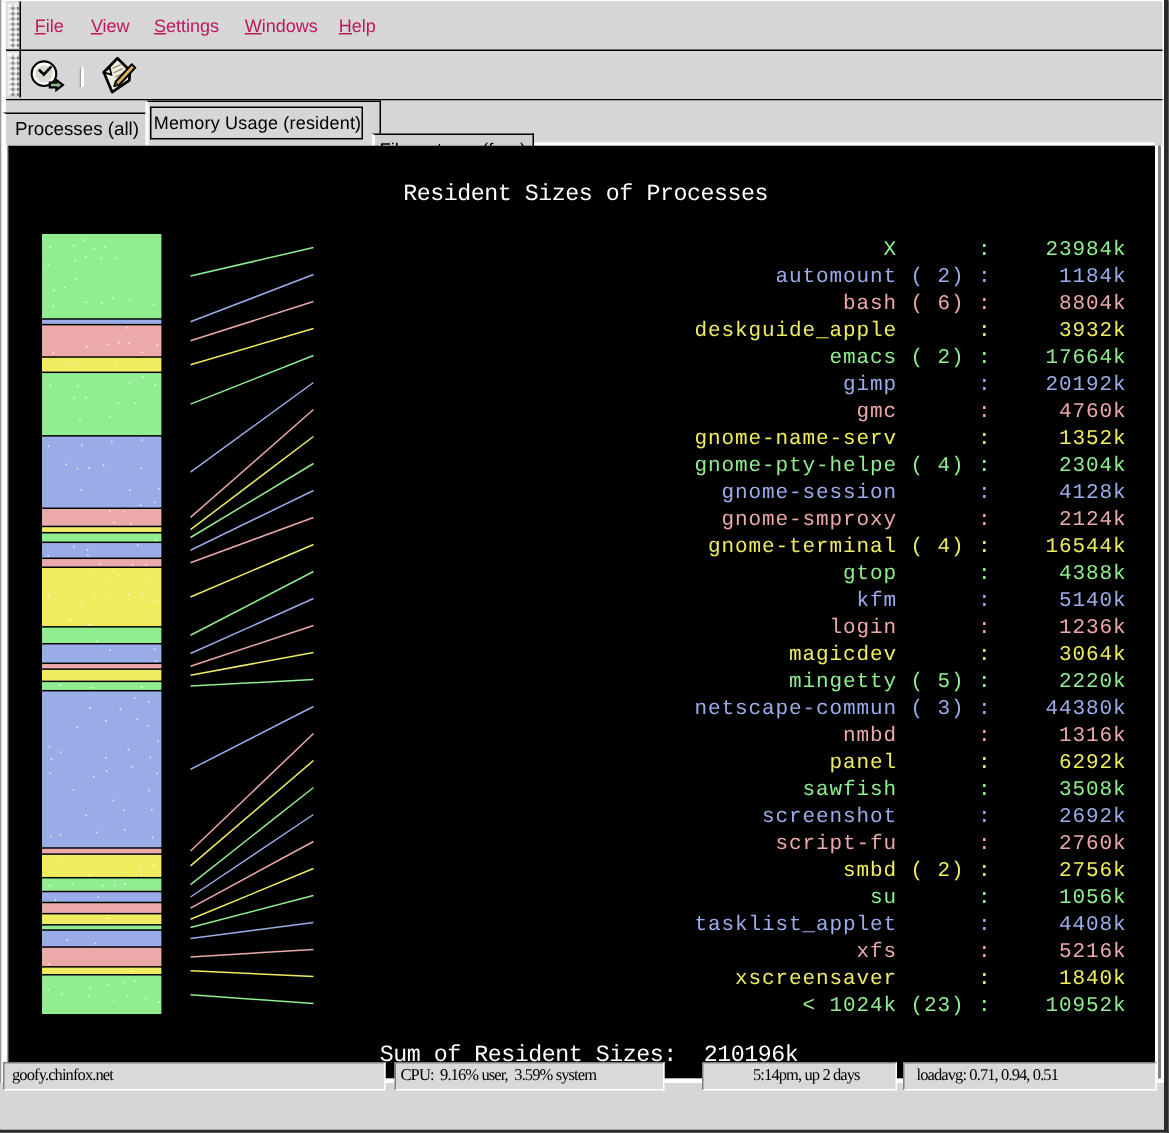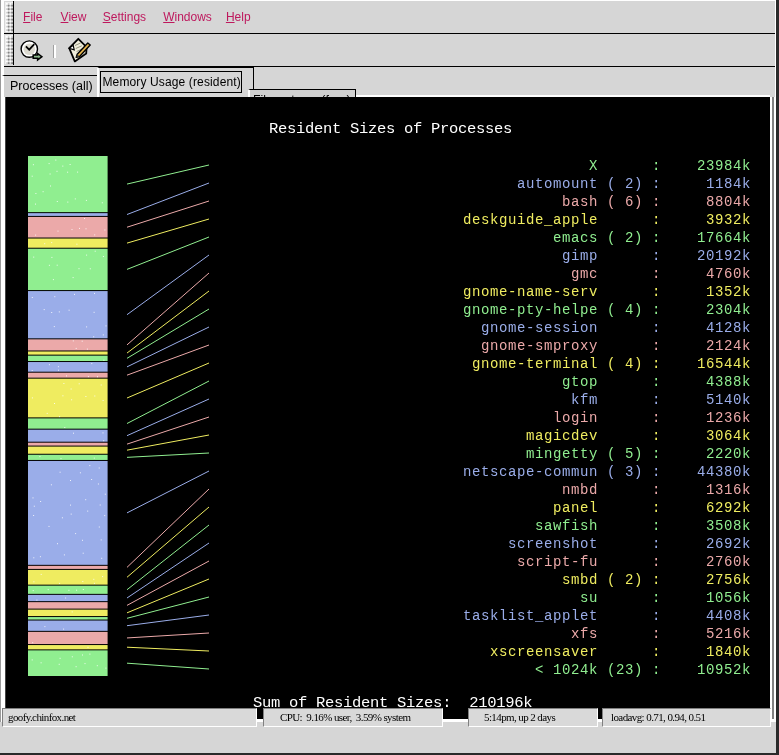--- a/index.html
+++ b/index.html
@@ -308,15 +308,15 @@
 <text x="457" y="504.9" class="m15" fill="#90ee90">             su      :     1056k</text>
 <text x="457" y="522.9" class="m15" fill="#9aade9">tasklist_applet      :     4408k</text>
 <text x="457" y="540.9" class="m15" fill="#eba9a9">            xfs      :     5216k</text>
 <text x="457" y="558.9" class="m15" fill="#efec60">   xscreensaver      :     1840k</text>
 <text x="457" y="576.9" class="m15" fill="#90ee90">        &lt; 1024k (23) :    10952k</text>
 <text x="247.1" y="610.3" class="m16" fill="#ffffff">Sum of Resident Sizes:  210196k</text>
 </svg>
 
 <div class="abs" style="left:0;top:721.6px;width:776px;height:31.4px;background:#d6d6d6"></div>
 <div class="panel" style="left:2px;width:255px">goofy.chinfox.net</div>
-<div class="panel" style="left:263px;width:180px;padding-left:16px">CPU:  9.16% user,  3.59% system</div>
-<div class="panel" style="left:468px;width:130px;padding-left:15px">5:14pm, up 2 days</div>
+<div class="panel" style="left:263px;width:180px;padding-left:3px">CPU:  9.16% user,  3.59% system</div>
+<div class="panel" style="left:468px;width:130px;padding-left:33px">5:14pm, up 2 days</div>
 <div class="panel" style="left:602px;width:169px;padding-left:8px">loadavg: 0.71, 0.94, 0.51</div>
 
 </body></html>

